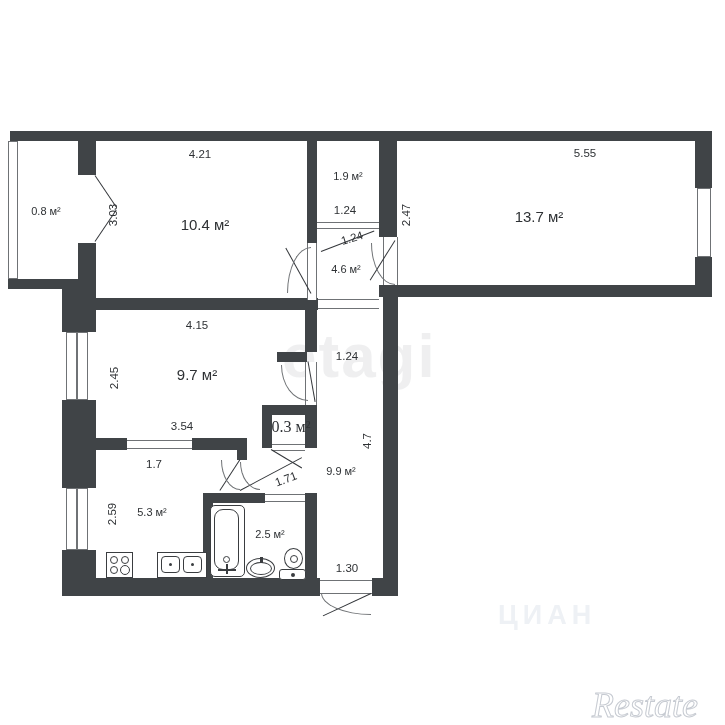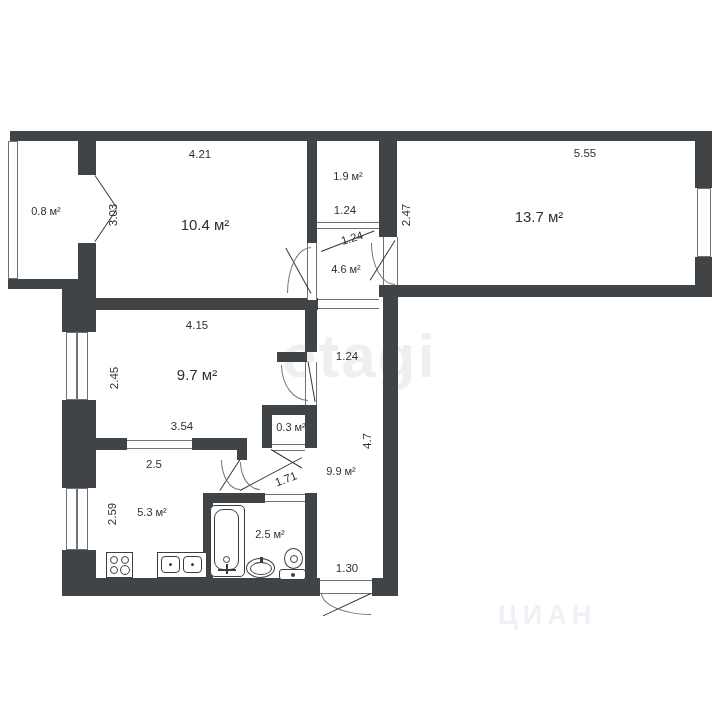--- a/index.html
+++ b/index.html
@@ -7,21 +7,21 @@
          font-family:"Liberation Sans", sans-serif;color:var(--text,#2e3134);}
   .w{position:absolute;background:var(--wall,#404447);}
   .win{position:absolute;background:#fff;border:1px solid var(--line,#6f7275);box-sizing:border-box;}
   .win-v{background:linear-gradient(to right,transparent 46%,var(--line,#6f7275) 46%,var(--line,#6f7275) 54%,transparent 54%);}
   .oph{position:absolute;background:#fff;border-top:1px solid var(--line,#6f7275);border-bottom:1px solid var(--line,#6f7275);box-sizing:border-box;}
   .opv{position:absolute;background:#fff;border-left:1px solid var(--line,#6f7275);border-right:1px solid var(--line,#6f7275);box-sizing:border-box;}
   .leaf{position:absolute;height:0;border-top:1.5px solid #33363a;transform-origin:left center;}
   .arc{position:absolute;border:0 solid var(--line,#6f7275);box-sizing:border-box;}
   .lbl{position:absolute;transform:translate(-50%,-50%);font-size:11px;font-weight:500;white-space:nowrap;}
   .big{font-size:15px;}
-  .tiny{font-size:11px;}
+  .tiny{font-size:16px;font-family:Liberation Serif, serif;}
   .dim{position:absolute;transform:translate(-50%,-50%);font-size:11.5px;font-weight:400;white-space:nowrap;}
   .rot{transform:translate(-50%,-50%) rotate(-90deg);}
   .fx{position:absolute;box-sizing:border-box;border:1.5px solid #3a3d40;background:#fff;}
   .fx i{position:absolute;box-sizing:border-box;border:1.2px solid #3a3d40;border-radius:50%;display:block;}
   .fx b{position:absolute;box-sizing:border-box;display:block;background:#3a3d40;}
   .bowl{position:absolute;box-sizing:border-box;border:1.2px solid #3a3d40;background:#fff;}
   .wm-etagi{position:absolute;left:282px;top:320px;font-size:62px;font-weight:700;letter-spacing:2px;
             color:#9fa3a7;opacity:.16;}
   .wm-cian{position:absolute;left:498px;top:600px;font-size:27px;font-weight:700;letter-spacing:5px;
            color:#eef1f5;}
@@ -146,18 +146,19 @@
   <span class="dim" style="left:345px;top:210px">1.24</span>
   <span class="dim" style="left:352px;top:238px;transform:translate(-50%,-50%) rotate(-17deg)">1.24</span>
   <span class="dim" style="left:585px;top:153px">5.55</span>
   <span class="dim rot" style="left:406px;top:215px">2.47</span>
   <span class="dim" style="left:197px;top:325px">4.15</span>
   <span class="dim rot" style="left:114px;top:378px">2.45</span>
   <span class="dim" style="left:182px;top:426px">3.54</span>
   <span class="dim" style="left:347px;top:356px">1.24</span>
   <span class="dim rot" style="left:367px;top:441px">4.7</span>
   <span class="dim" style="left:286px;top:479px;transform:translate(-50%,-50%) rotate(-20deg)">1.71</span>
-  <span class="dim" style="left:154px;top:464px">2.5</span>
+  <span class="dim" style="left:154px;top:464px">1.7</span>
   <span class="dim rot" style="left:112px;top:514px">2.59</span>
   <span class="dim" style="left:347px;top:568px">1.30</span>
 
   <div class="wm-cian">ЦИАН</div>
+  <div class="wm-restate">Restate</div>
 </div>
 
 </body></html>

